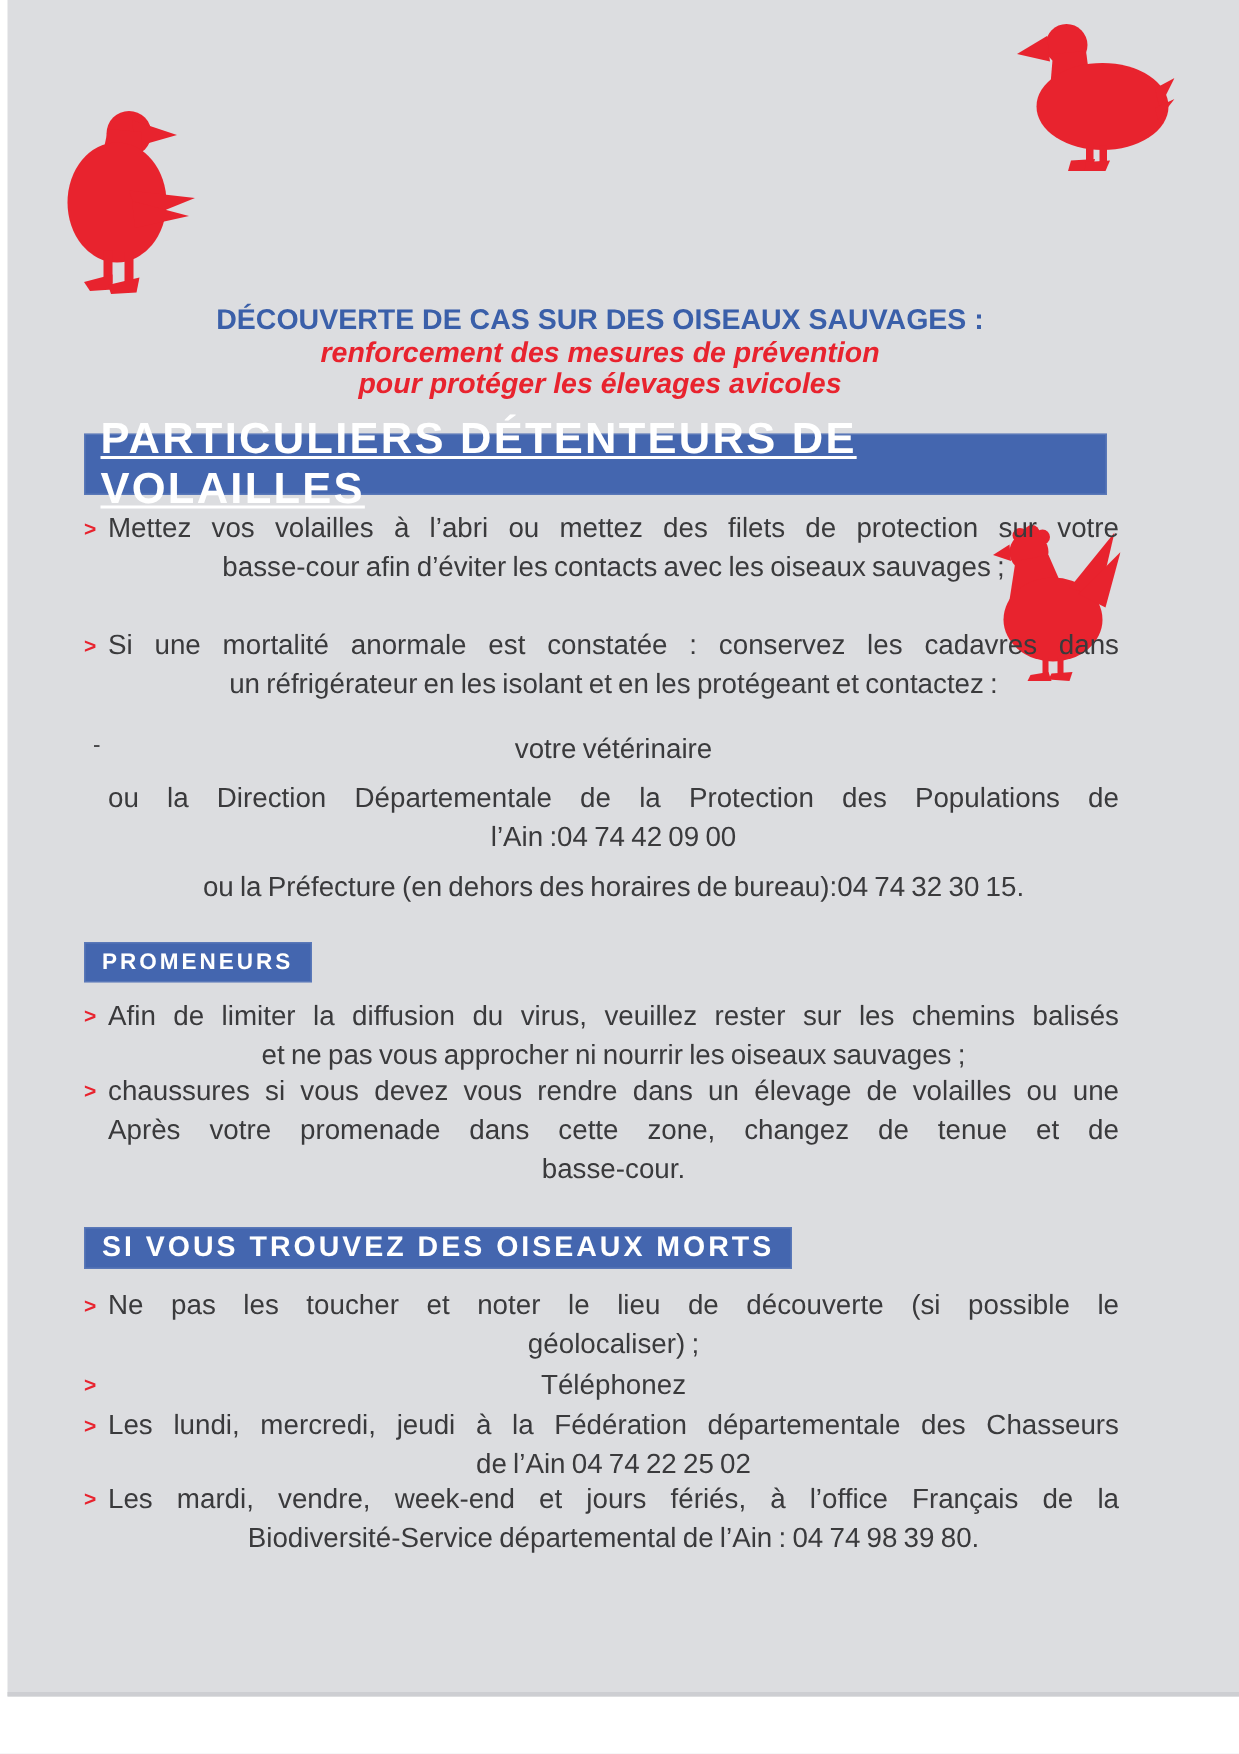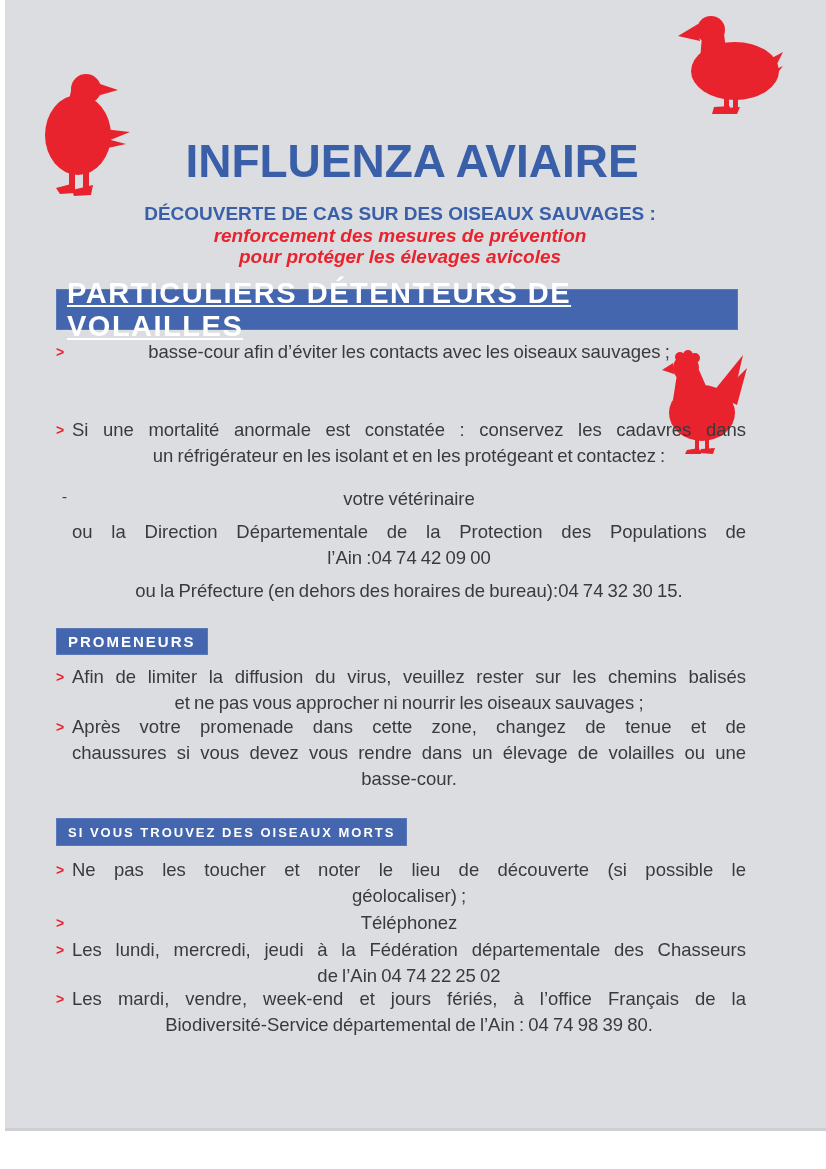--- a/index.html
+++ b/index.html
@@ -23,21 +23,21 @@
   .title{position:absolute;left:0;top:134px;width:814px;text-align:center;z-index:2;
     font-size:46px;font-weight:bold;color:var(--blue);letter-spacing:0px;}
   .subtitle{position:absolute;left:0;top:203px;width:790px;text-align:center;z-index:2;
     font-size:19px;font-weight:bold;line-height:21.5px;}
   .subtitle .s1{color:var(--blue);}
   .subtitle .s2,.subtitle .s3{color:var(--red);font-style:italic;}
   .banner{position:absolute;left:51px;z-index:2;background:var(--banner);color:#ffffff;
     font-weight:bold;display:flex;align-items:center;box-shadow:inset 0 0 0 1px rgba(255,255,255,0.12);}
   .banner-1{top:289px;width:682px;height:41px;font-size:29px;letter-spacing:1.5px;padding-left:11px;text-decoration:underline;}
   .banner-2{top:628px;height:27px;font-size:15px;letter-spacing:2px;padding:0 12px;}
-  .banner-3{top:818px;height:28px;font-size:13px;letter-spacing:2px;padding:0 12px;}
+  .banner-3{top:818px;height:28px;font-size:19px;letter-spacing:2px;padding:0 12px;}
   .item{position:absolute;left:51px;width:690px;z-index:2;color:var(--text);
     font-size:18.5px;word-spacing:-1px;}
   .item .mark{position:absolute;left:0;top:2px;color:var(--red);
     font-weight:800;font-size:14px;line-height:22px;}
   .item.dash .mark{color:var(--text);font-weight:normal;font-size:15px;top:0;left:6px;}
   .item .txt{margin-left:16px;}
   .item.para .txt{margin-left:16px;}
   .line{height:26px;line-height:26px;white-space:normal;text-align:center;}
   .line.j{text-align:justify;text-align-last:justify;}
   
@@ -93,32 +93,32 @@
       <ellipse cx="47" cy="63" rx="33" ry="28"></ellipse>
       <polygon points="58,42 88,5 78,48"></polygon>
       <polygon points="64,46 92,18 82,55"></polygon>
       <rect x="40" y="88" width="4" height="12"></rect>
       <rect x="50" y="88" width="4" height="11"></rect>
       <polygon points="32,100 44,98 46,104 30,104"></polygon>
       <polygon points="46,99 60,98 58,104 44,103"></polygon>
     </svg>
   </div>
 
-  <div class="title">INFLUENZA AVIAIRE</div>
   <div class="subtitle">
     <div class="s1">DÉCOUVERTE DE CAS SUR DES OISEAUX SAUVAGES :</div>
     <div class="s2">renforcement des mesures de prévention</div>
     <div class="s3">pour protéger les élevages avicoles</div>
   </div>
 
   <div class="banner banner-1">PARTICULIERS DÉTENTEURS DE VOLAILLES</div>
 
   <div class="item pos-s1b1">
     <span class="mark">&gt;</span>
     <div class="txt">
+      <div class="line j">Mettez vos volailles à l’abri ou mettez des filets de protection sur votre</div>
       <div class="line">basse-cour afin d’éviter les contacts avec les oiseaux sauvages ;</div>
     </div>
   </div>
 
   <div class="item pos-s1b2">
     <span class="mark">&gt;</span>
     <div class="txt">
       <div class="line j">Si une mortalité anormale est constatée : conservez les cadavres dans</div>
       <div class="line">un réfrigérateur en les isolant et en les protégeant et contactez :</div>
     </div>
@@ -150,22 +150,22 @@
     <span class="mark">&gt;</span>
     <div class="txt">
       <div class="line j">Afin de limiter la diffusion du virus, veuillez rester sur les chemins balisés</div>
       <div class="line">et ne pas vous approcher ni nourrir les oiseaux sauvages ;</div>
     </div>
   </div>
 
   <div class="item pos-s2b2">
     <span class="mark">&gt;</span>
     <div class="txt">
+      <div class="line j">chaussures si vous devez vous rendre dans un élevage de volailles ou une</div>
       <div class="line j">Après votre promenade dans cette zone, changez de tenue et de</div>
-      <div class="line j">chaussures si vous devez vous rendre dans un élevage de volailles ou une</div>
       <div class="line">basse-cour.</div>
     </div>
   </div>
 
   <div class="banner banner-3">SI VOUS TROUVEZ DES OISEAUX MORTS</div>
 
   <div class="item pos-s3b1">
     <span class="mark">&gt;</span>
     <div class="txt">
       <div class="line j">Ne pas les toucher et noter le lieu de découverte (si possible le</div>

